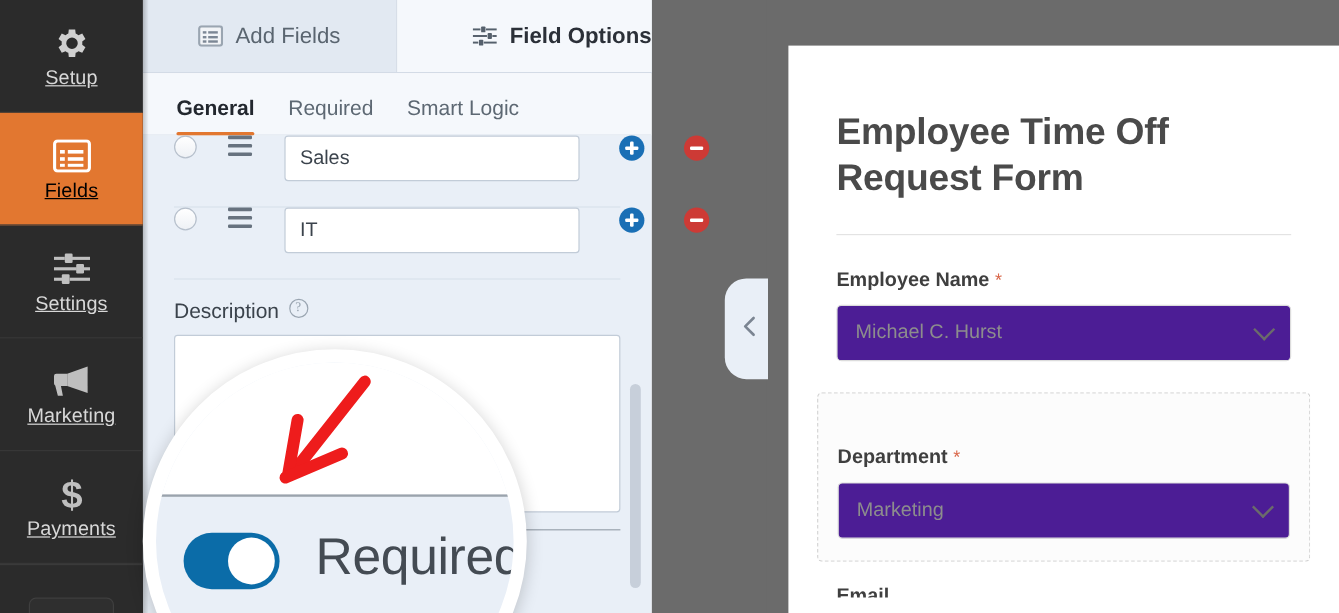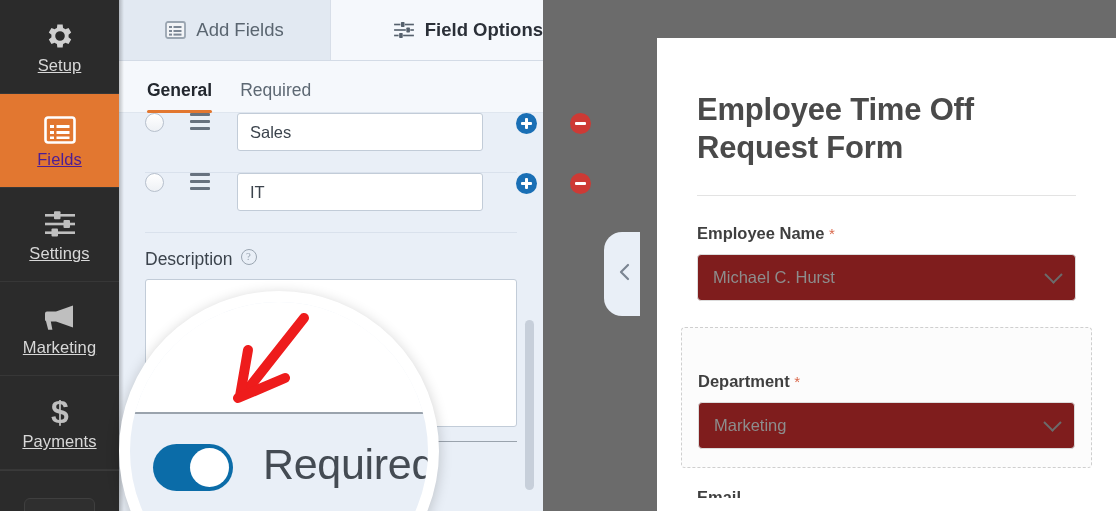--- a/index.html
+++ b/index.html
@@ -37,21 +37,21 @@
   .side-item .s-icon {
     height: 34px; display: flex; align-items: center; justify-content: center;
     margin-bottom: 4px;
   }
   .side-item .s-label {
     font-size: 16.5px;
     letter-spacing: .1px;
     line-height: 1;
     text-decoration: underline;
   }
-  .side-item.active .s-label { color: #4c1d95; }
+  .side-item.active .s-label { color: #000000; }
   #side-partial {
     height: 52px;
     border-top: 1px solid #3a3a3a;
     background: #2b2b2b;
     position: relative;
   }
   #side-partial .pill {
     position: absolute;
     left: 24px; top: 27px;
     width: 71px; height: 40px;
@@ -264,21 +264,21 @@
   .pv-label {
     font-size: 16.5px; font-weight: bold; color: #3f3f3f;
     margin-bottom: 11px;
     margin-top: 28px;
   }
   .pv-label .req-star { color: #d9674a; font-weight: normal; font-size: 15px; }
   .pv-select {
     height: 47px;
     border: 1px solid #dcdcdc;
     border-radius: 4px;
-    background: #7f1d1d;
+    background: #4c1d95;
     display: flex; align-items: center; justify-content: space-between;
     padding: 0 15px;
     font-size: 16.5px;
     color: #8d8d8d;
     cursor: pointer;
   }
   .pv-field.highlight {
     border: 1px dashed #cfcfcf;
     border-radius: 4px;
     padding: 16px 16px 18px 16px;
@@ -441,20 +441,21 @@
             <rect x="6.6" y="13.4" width="4" height="5.4" rx=".8"></rect>
           </svg>
         </span>
         <span>Field Options</span>
       </div>
     </div>
 
     <div id="sub-tabs">
       <div class="stab active">General</div>
       <div class="stab">Required</div>
+      <div class="stab">Smart Logic</div>
     </div>
 
     <div id="panel-body">
 
       <div class="choice-row">
         <div class="c-radio"></div>
         <div class="c-drag">
             <i></i>
             <i></i>
             <i></i>

